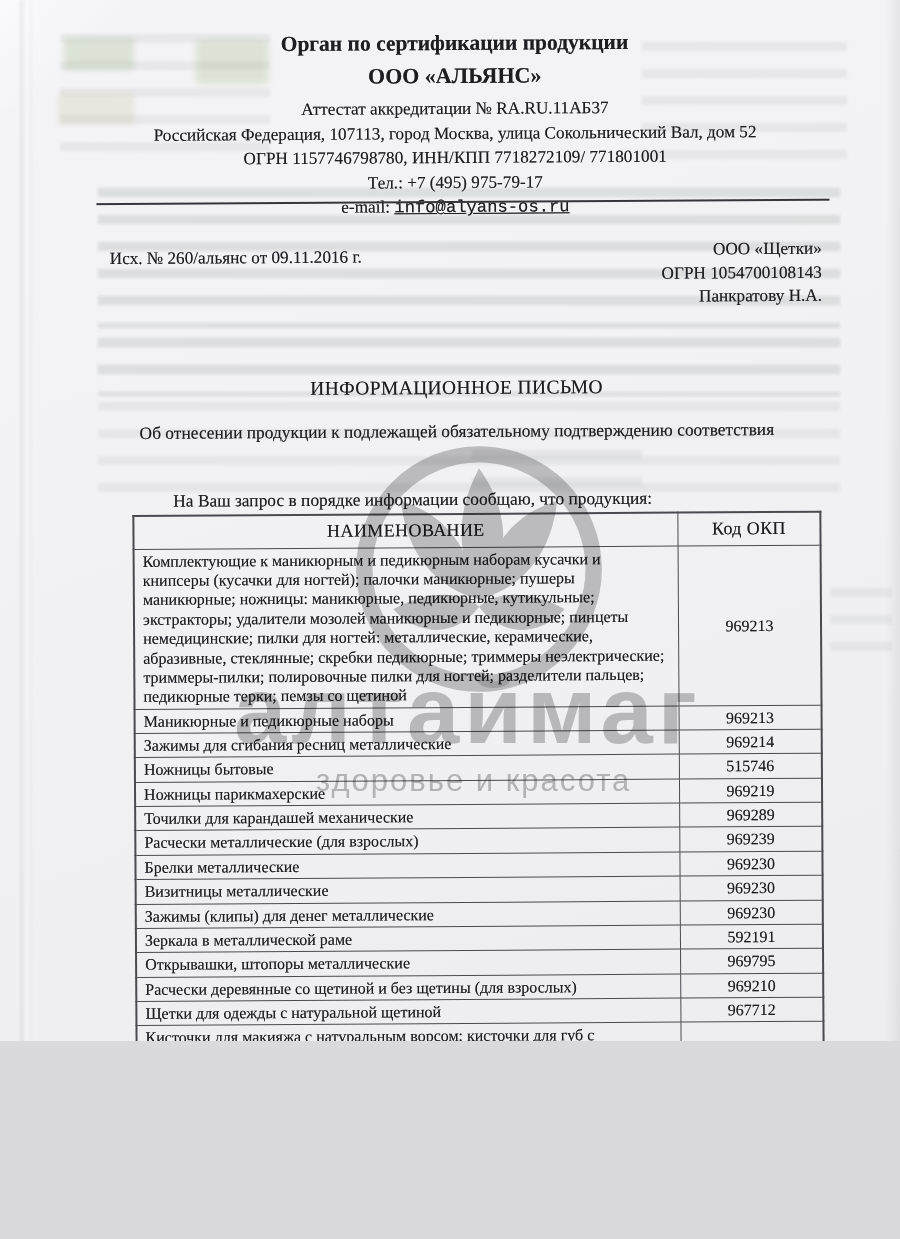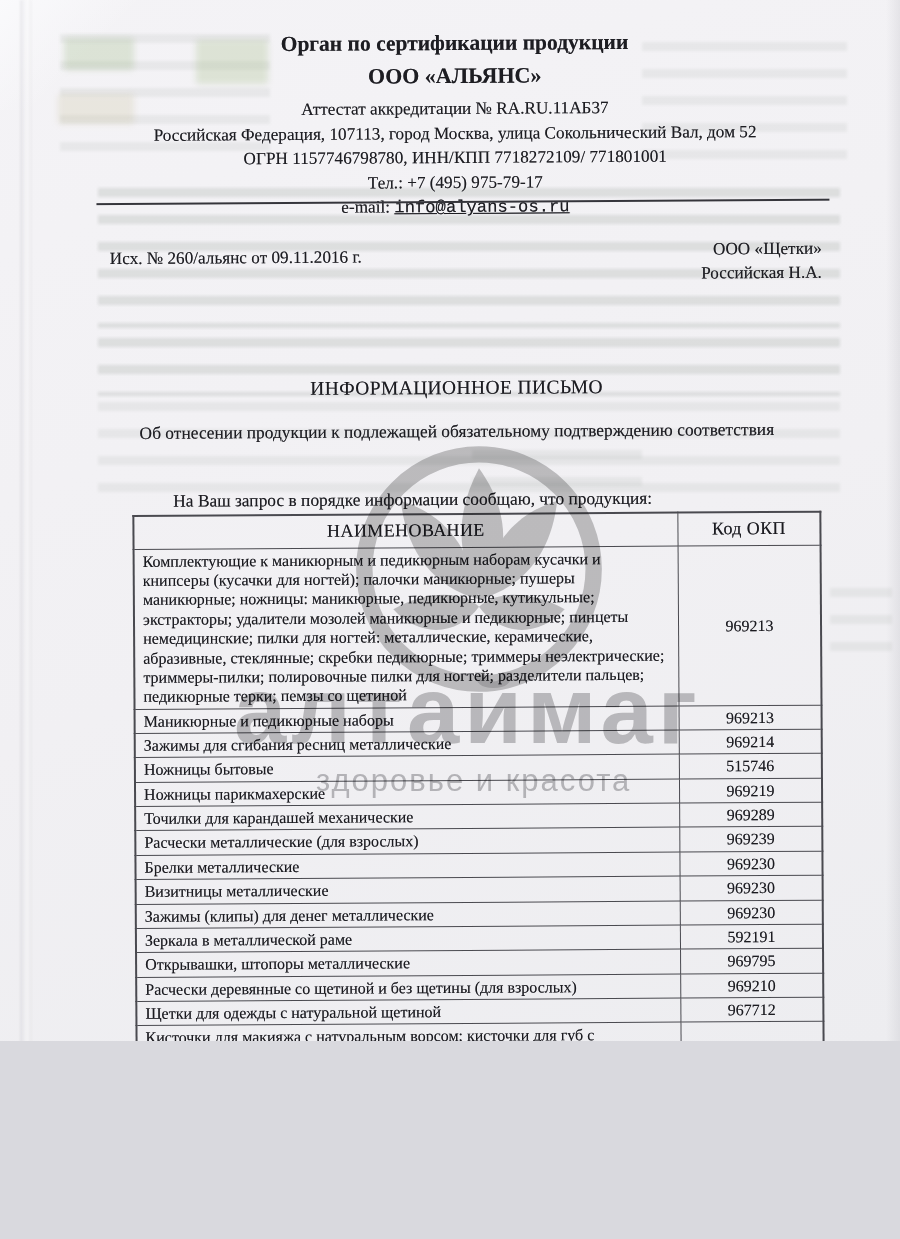--- a/index.html
+++ b/index.html
@@ -100,21 +100,22 @@
         <span class="email-link">info@alyans-os.ru</span>
       </div>
     </div>
 
     <div class="rule"></div>
 
     <div class="refrow">
       <div class="outgoing">Исх. № 260/альянс от 09.11.2016 г.</div>
       <div class="recipient">
         <div>ООО «Щетки»</div>
-        <div>Российская Н.А.</div>
+        <div>ОГРН 1054700108143</div>
+        <div>Панкратову Н.А.</div>
       </div>
     </div>
 
     <div class="title">ИНФОРМАЦИОННОЕ ПИСЬМО</div>
     <div class="subtitle">Об отнесении продукции к подлежащей обязательному подтверждению соответствия</div>
     <div class="intro">На Ваш запрос в порядке информации сообщаю, что продукция:</div>
 
     <table class="doc">
       <colgroup>
           <col style="width:546px">

